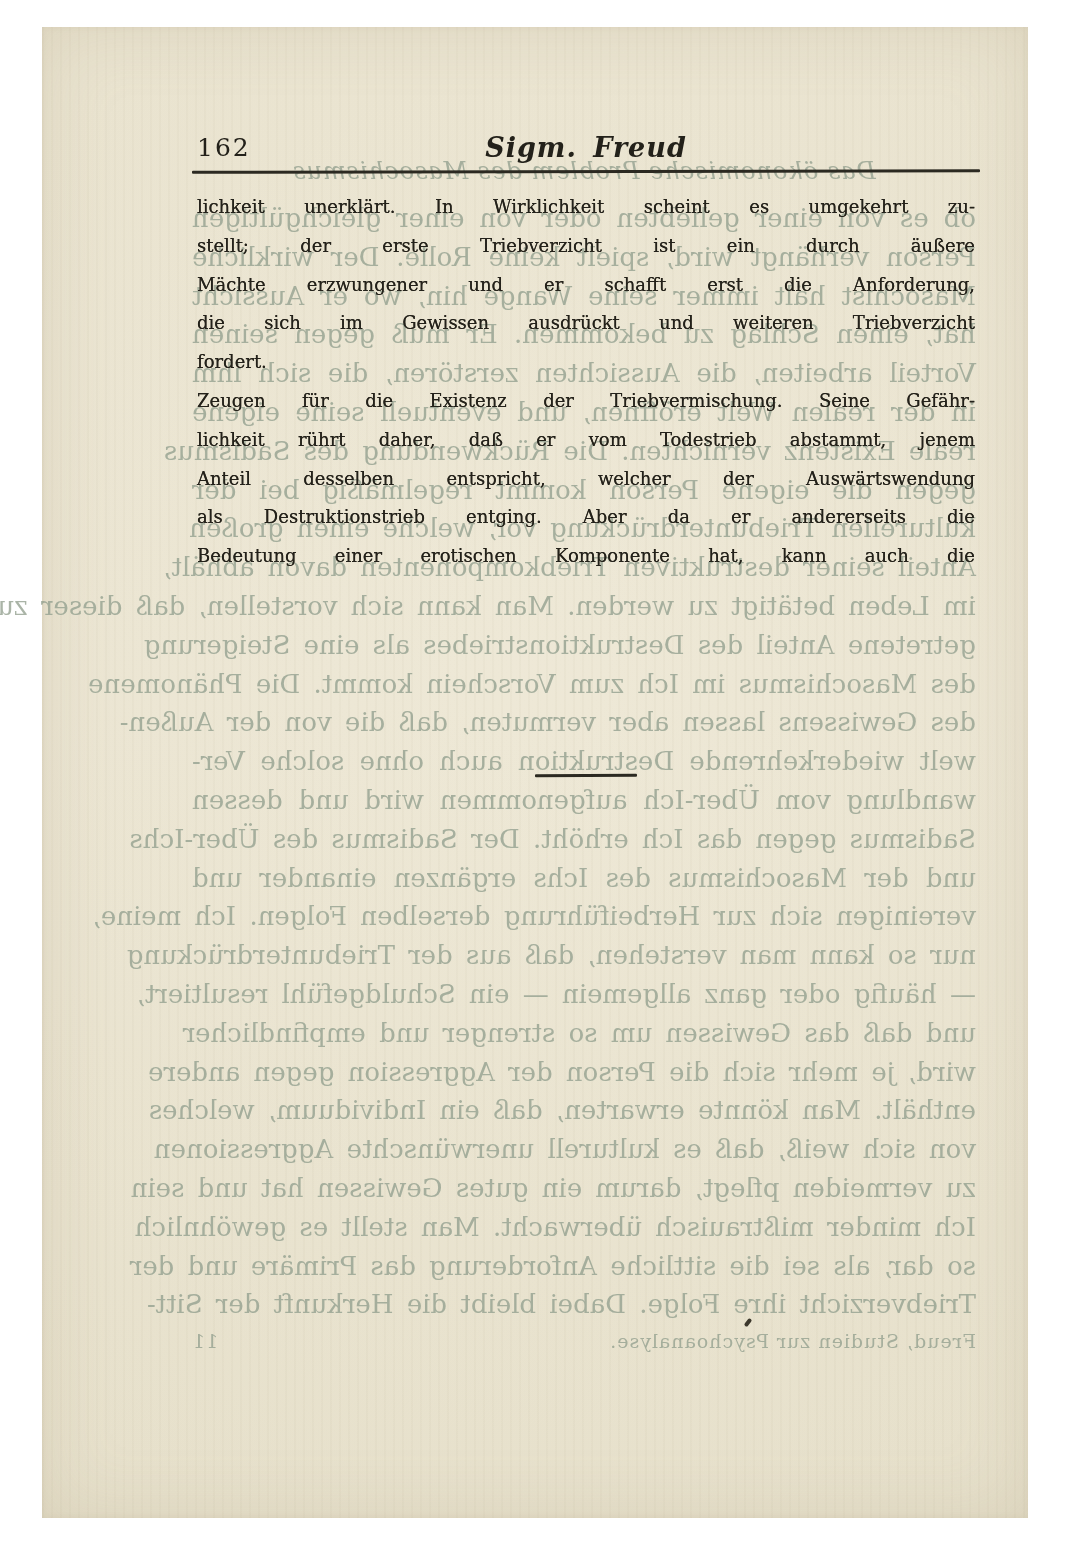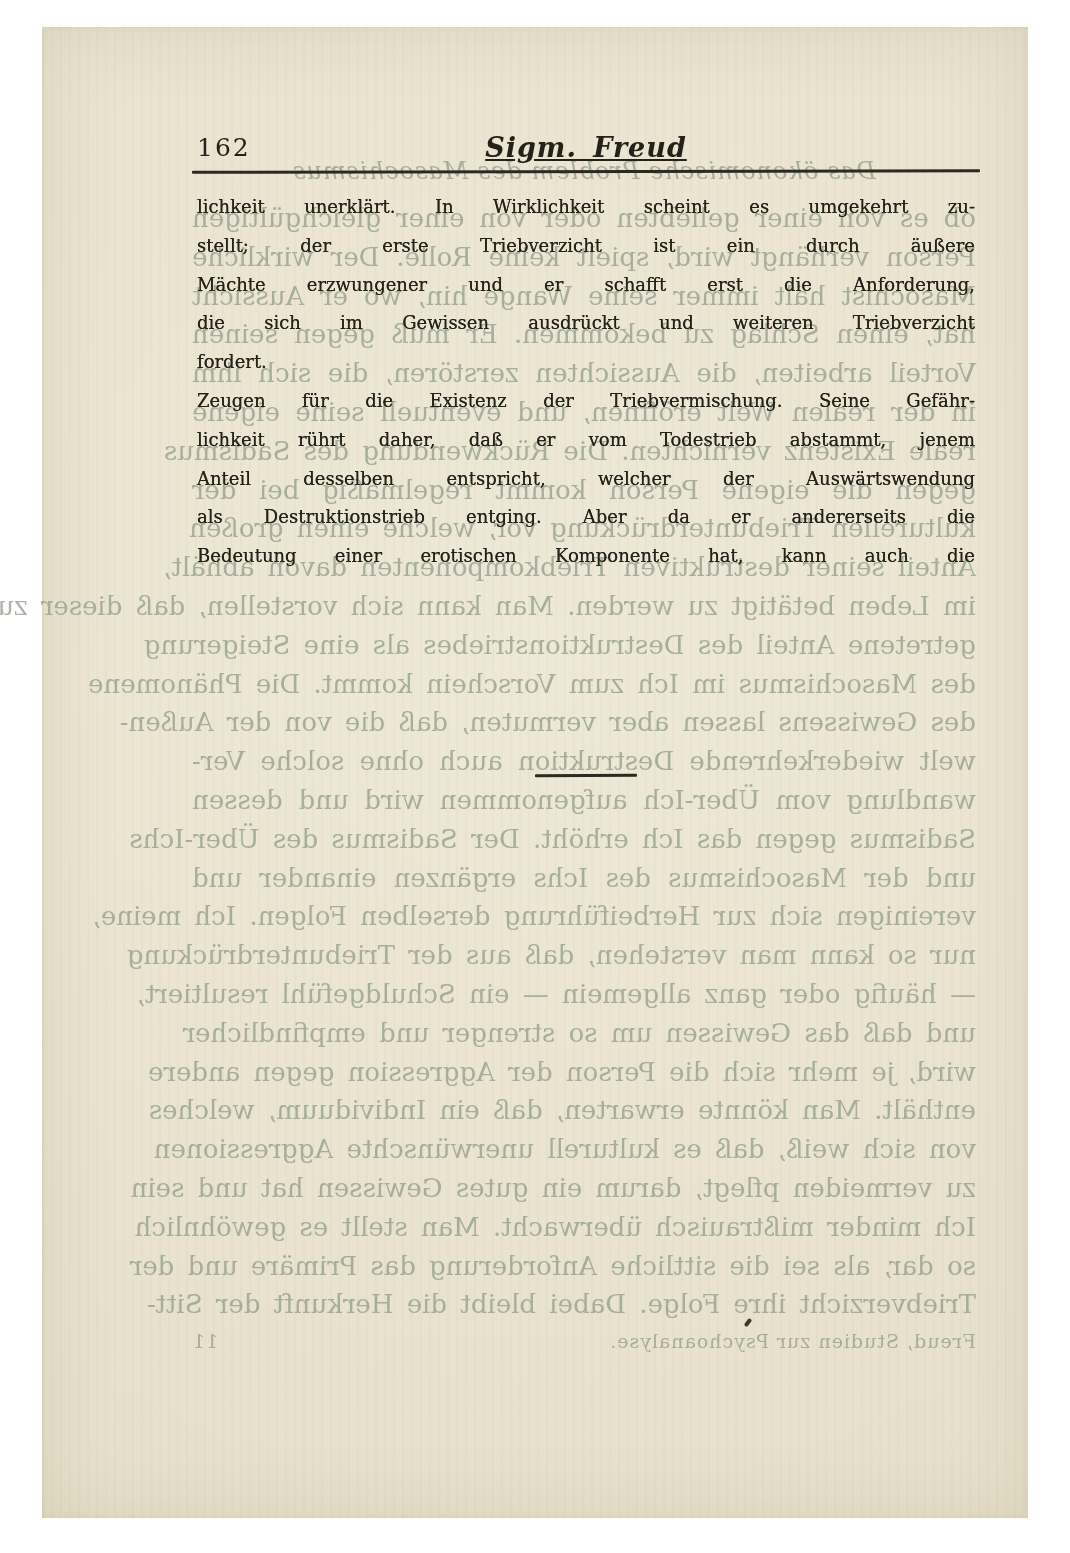--- a/index.html
+++ b/index.html
@@ -39,21 +39,20 @@
   
   .front-layer{position:absolute;inset:0;color:#23211a;}
   .header-row{
     position:absolute;top:104px;left:155px;width:778px;height:34px;line-height:34px;
   }
   .page-number{position:absolute;left:0;font-size:25px;letter-spacing:2px;}
   .running-header{
     position:absolute;left:0;width:100%;text-align:center;
     font-style:italic;font-weight:bold;font-size:27px;letter-spacing:1px;
     word-spacing:6px;
-    text-decoration:underline;
   }
   .header-rule{
     position:absolute;top:143px;left:150px;width:788px;height:2.5px;
     background:#2b2921;transform:rotate(-0.12deg);border-radius:1px;
   }
   .body-col{
     position:absolute;top:161px;left:155px;width:778px;
     font-size:18px;
     text-shadow:0 0 0.6px rgba(35,30,20,0.85);
   }

